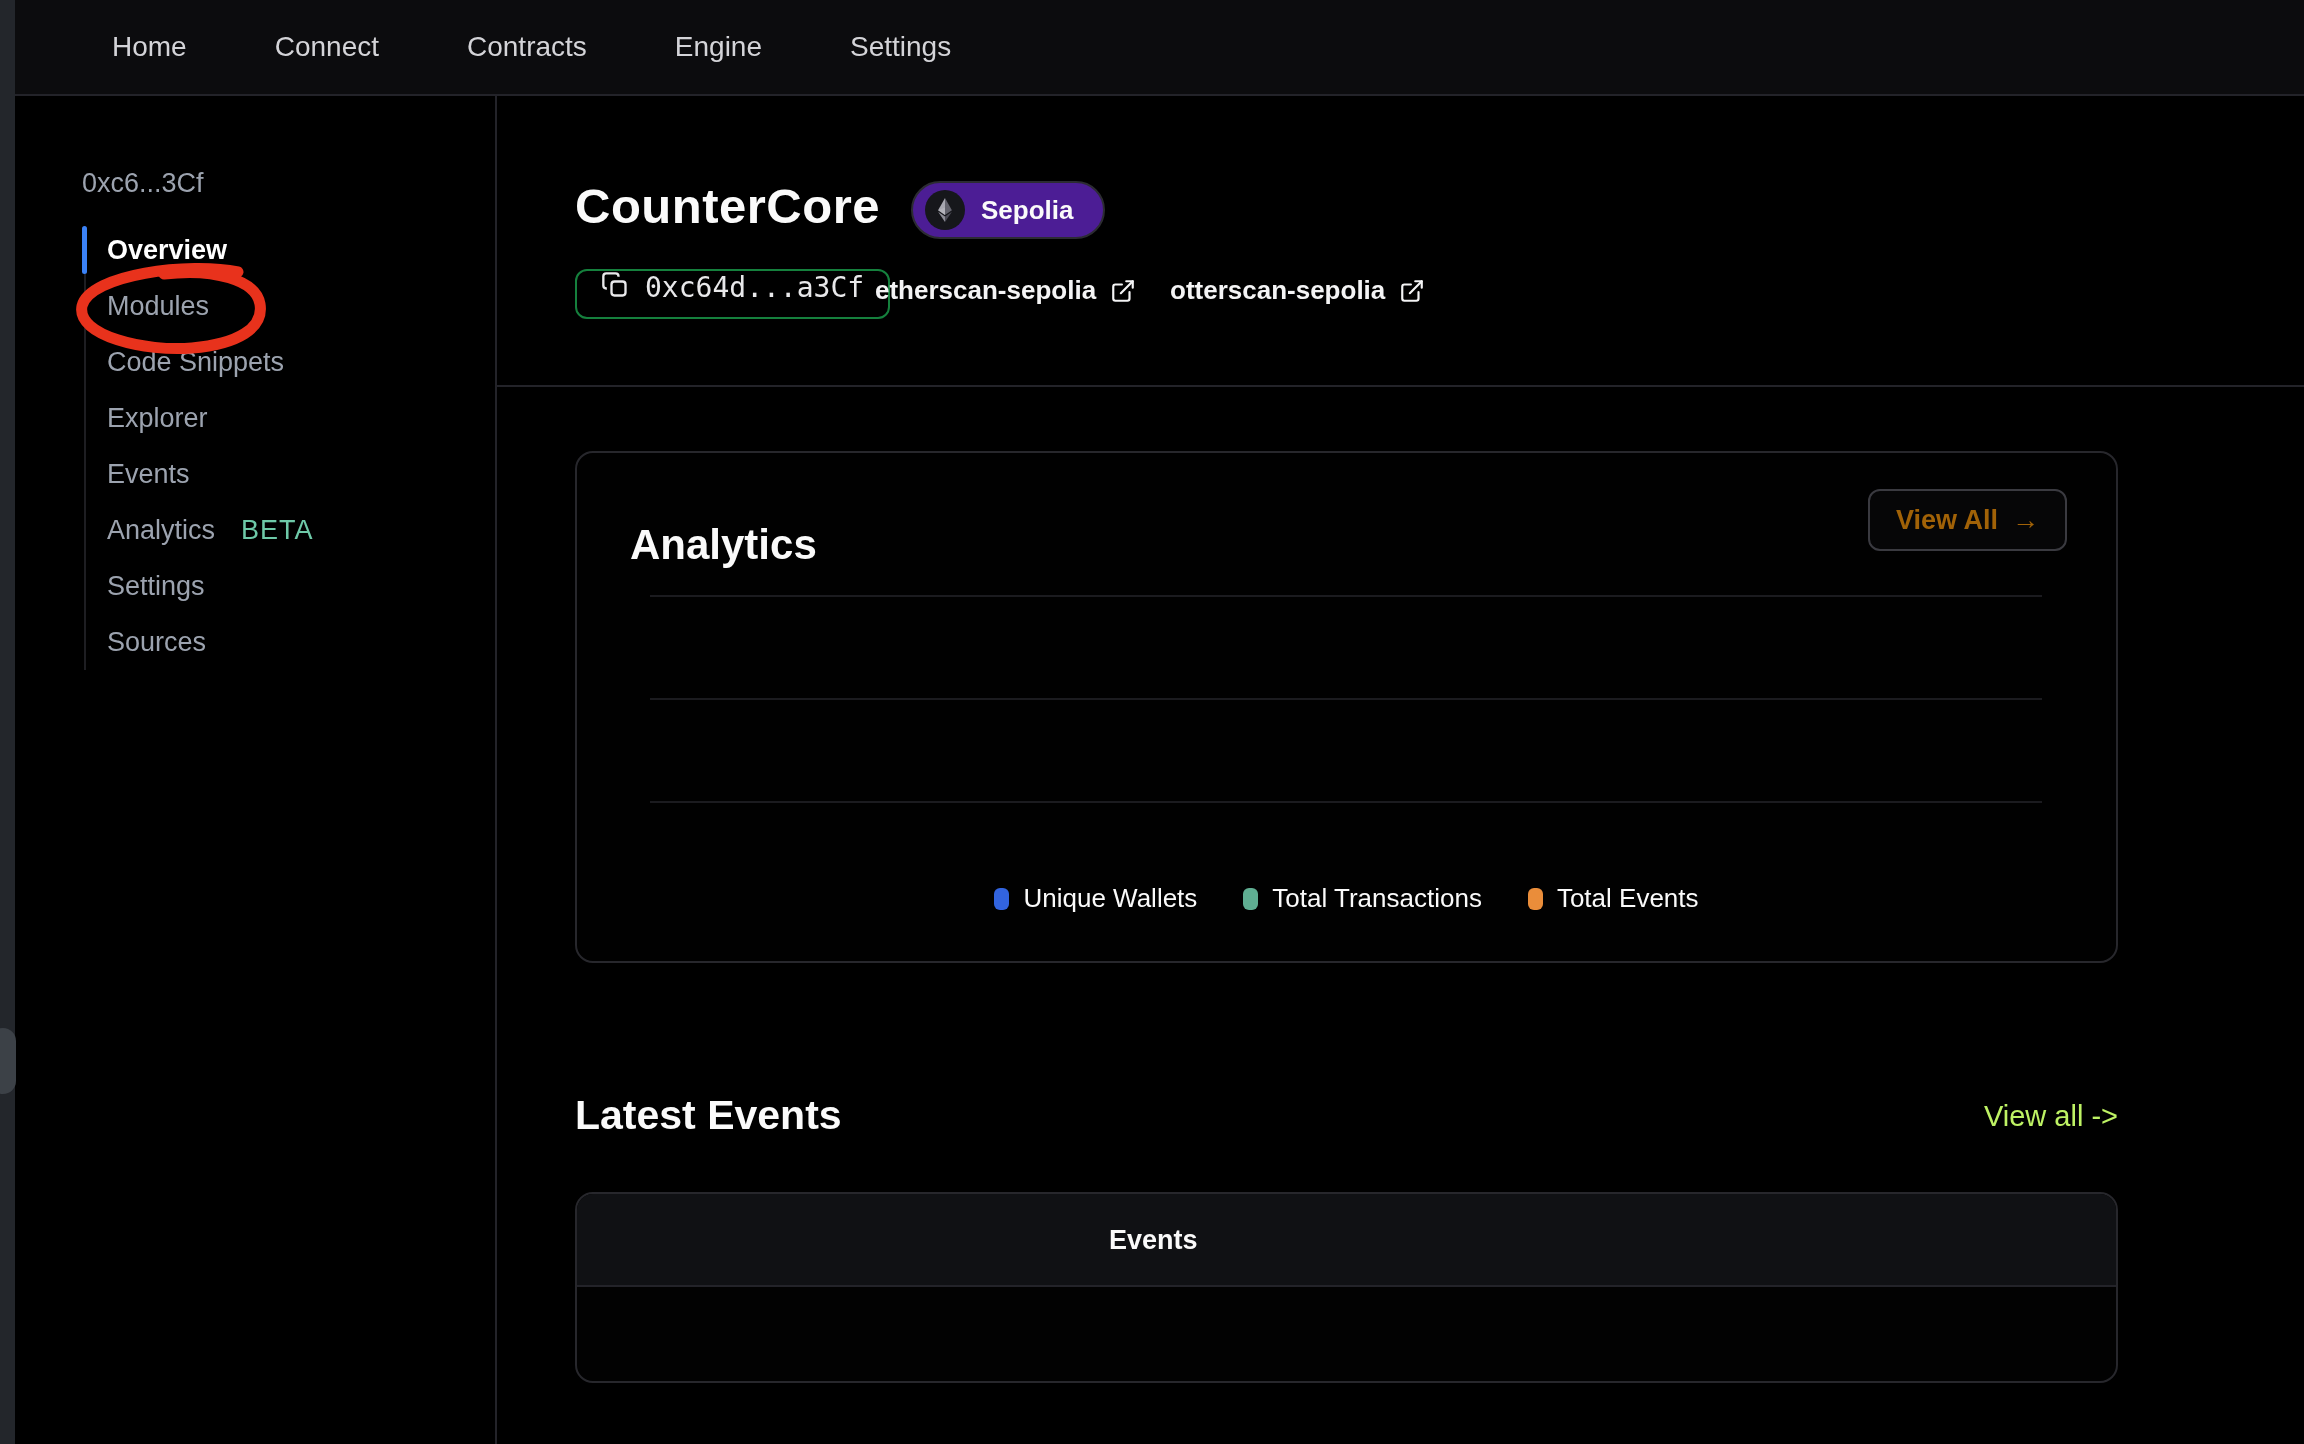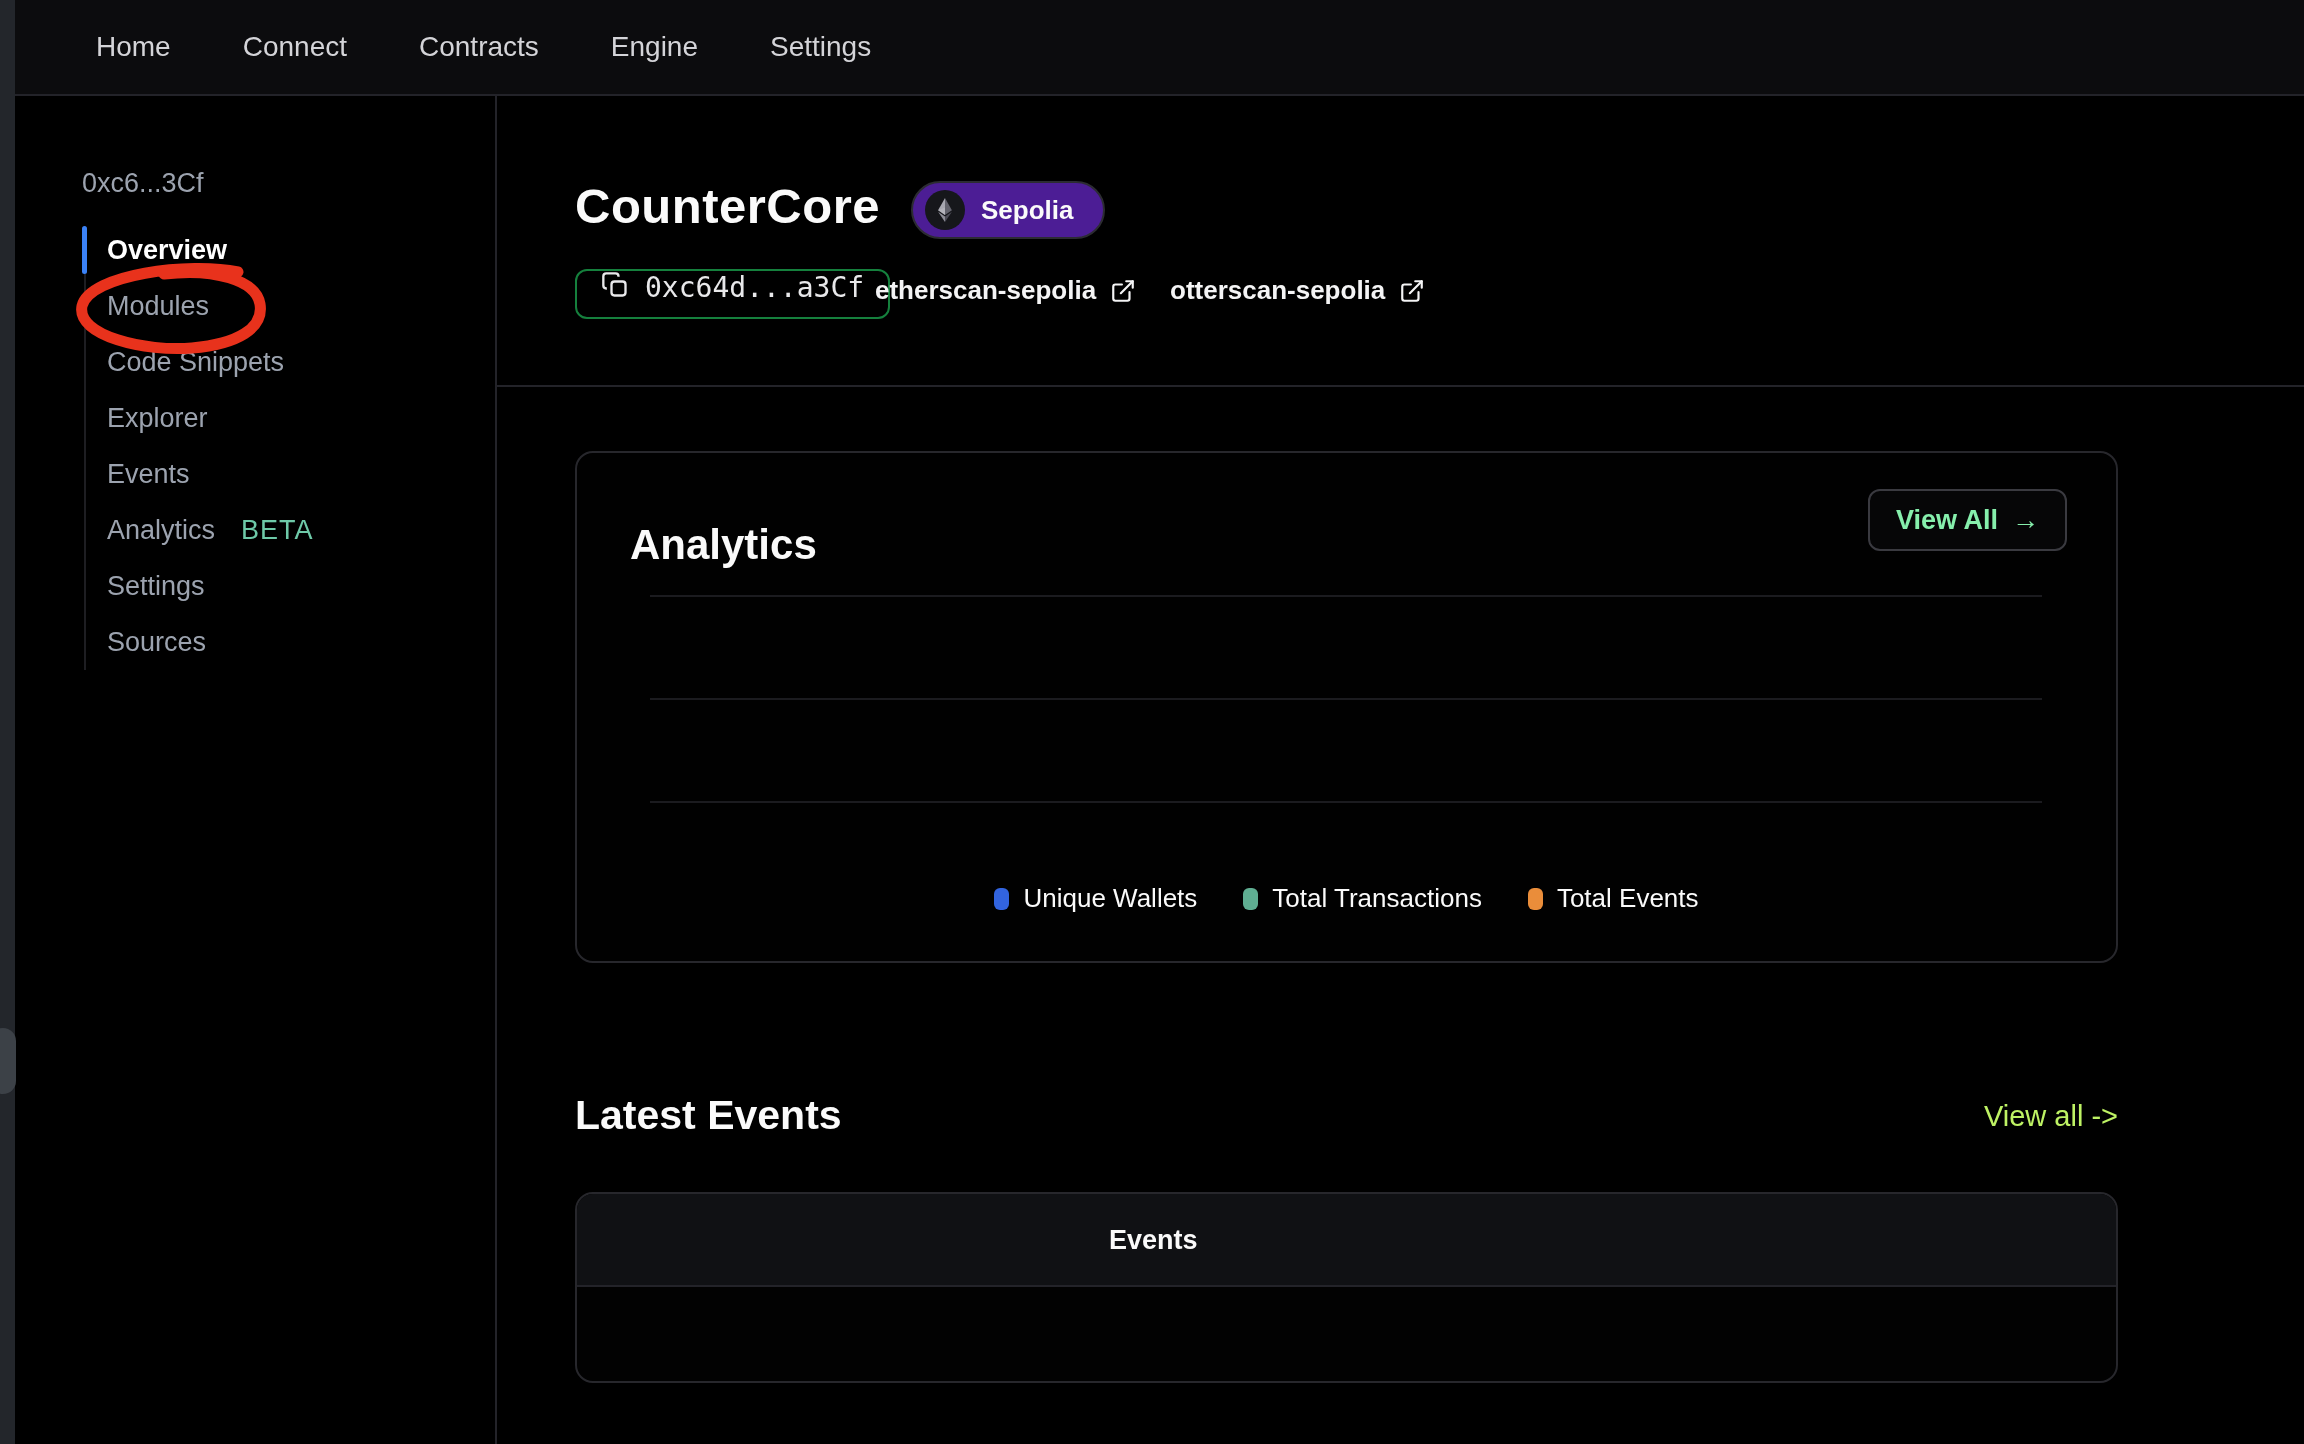--- a/index.html
+++ b/index.html
@@ -8,21 +8,21 @@
   .abs { position:absolute; }
 
   
   #edge-strip { left:0; top:0; width:15px; height:1444px; background:#23262b; z-index:40; }
   #edge-handle { left:-10px; top:1028px; width:26px; height:66px; border-radius:13px; background:#3c4147; }
 
   
   #topnav { left:15px; top:0; width:2289px; height:96px; background:#0c0c0e;
             border-bottom:2px solid #232329; display:flex; align-items:center;
             padding-left:81px; gap:72px; z-index:30; }
-  .nav-item { font-size:28px; color:#d4d4d8; cursor:pointer; }
+  .nav-item { font-size:28px; color:#d4d4d8; cursor:pointer;margin-left:16px; }
 
   
   #sidebar-divider { left:495px; top:96px; width:2px; height:1348px; background:#232329; }
   #sidebar-address { left:82px; top:168px; font-size:27px; color:#9ca3af; }
   #sidebar-track { left:84px; top:274px; width:2px; height:396px; background:#1e1e22; }
   #active-bar { left:82px; top:226px; width:5px; height:48px; border-radius:3px; }
   .side-item { left:107px; height:56px; display:flex; align-items:center; gap:26px;
                font-size:27px; color:#9ca3af; cursor:pointer; white-space:nowrap; }
   .side-item.active { color:#fff; font-weight:bold; }
   .beta-badge { font-size:27px; letter-spacing:1px; }
@@ -166,21 +166,21 @@
     <path d="M18 13v6a2 2 0 0 1-2 2H5a2 2 0 0 1-2-2V8a2 2 0 0 1 2-2h6"></path>
     <polyline points="15 3 21 3 21 9"></polyline>
     <line x1="10" y1="14" x2="21" y2="3"></line>
   </svg>
 </div>
 
 <div class="abs" id="header-border"></div>
 
 <section class="abs" id="analytics-card">
   <h2 class="abs" id="analytics-title">Analytics</h2>
-  <button class="abs" id="view-all-btn" style="color:#86efac;">
+  <button class="abs" id="view-all-btn" style="color:#a16207;">
     <span>View All</span>
     <span>→</span>
   </button>
 
   <div class="abs gridline" style="top:142px;"></div>
   <div class="abs gridline" style="top:245px;"></div>
   <div class="abs gridline" style="top:348px;"></div>
 
   <div class="abs" id="legend">
     <div class="legend-item">

